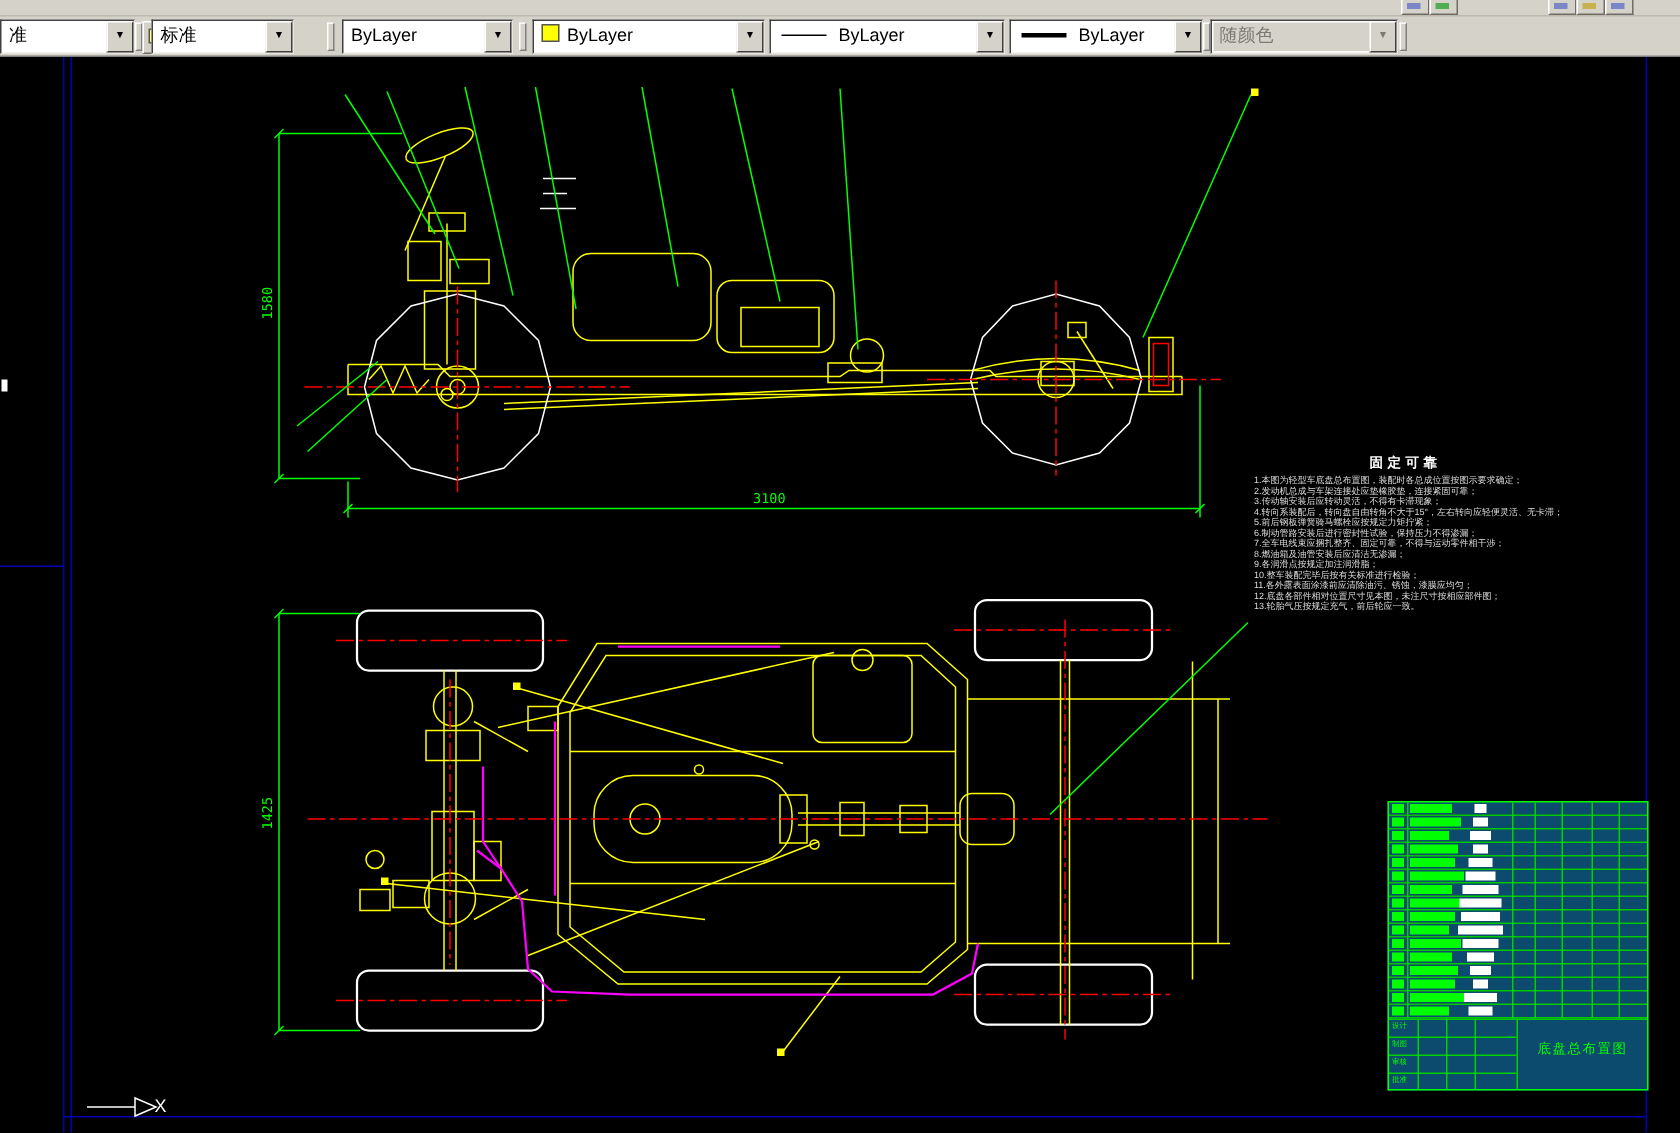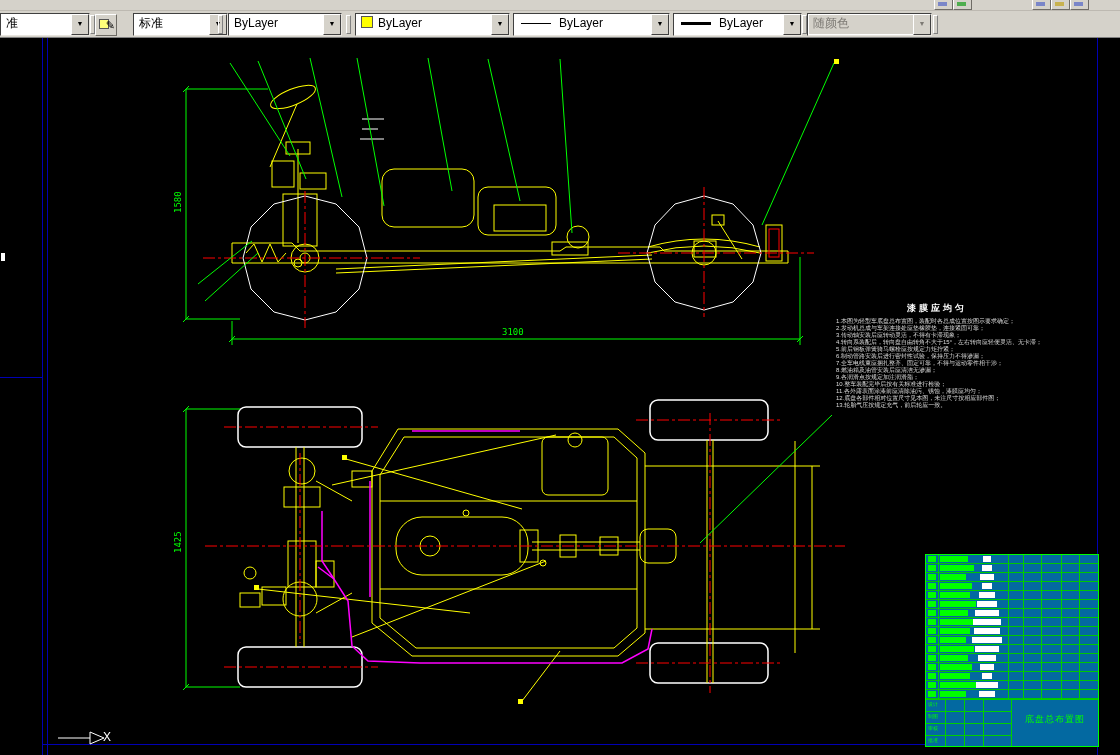--- a/index.html
+++ b/index.html
@@ -27,21 +27,21 @@
   .tool-btn .sq{position:absolute;left:3px;top:4px;width:8px;height:8px;background:#ffff7a;border:1px solid #555;}
   .tool-btn .pen{position:absolute;right:1px;top:1px;font-size:11px;}
   
   #drawing{position:absolute;top:38px;left:0;width:1120px;height:717px;background:#000;overflow:hidden;}
   #cad-svg{position:absolute;left:0;top:0;}
   
   .notes{position:absolute;left:836px;top:264px;width:208px;color:#e6e6e6;}
   .notes-title{font-size:9px;font-weight:bold;letter-spacing:3px;text-align:center;width:150px;margin-left:26px;color:#fff;}
   .notes-body{margin-top:3px;font-size:6px;line-height:7px;white-space:pre-wrap;color:#ddd;}
   
-  .titleblock{position:absolute;left:925px;top:516px;width:172px;height:191px;border:1px solid #00ff00;background:#0369a1;}
+  .titleblock{position:absolute;left:925px;top:496px;width:172px;height:191px;border:1px solid #00ff00;background:#0c4a6e;}
   .tb-parts{position:absolute;left:0;top:0;width:172px;height:144px;}
   .tb-row{position:relative;height:8px;border-bottom:1px solid #00c800;}
   .tb-seq{position:absolute;left:2px;top:1px;width:8px;height:6px;background:#00ff00;}
   .tb-green{position:absolute;left:14px;top:1px;height:6px;background:#00ff00;}
   .tb-white{position:absolute;top:1px;height:6px;background:#fff;}
   .tb-vline{position:absolute;width:1px;background:#00d000;}
   .tb-hline{position:absolute;height:1px;background:#00d000;}
   .tb-sig{position:absolute;left:2px;width:18px;font-size:5px;line-height:11px;color:#00ff00;overflow:hidden;}
   .tb-title{position:absolute;left:86px;top:158px;width:86px;text-align:center;color:#00ff00;font-size:9px;letter-spacing:1px;}
   
@@ -78,21 +78,21 @@
       <span class="arrow">▼</span>
     </div>
 
     <span class="grip" style="left:90px"></span>
 
     <div class="tool-btn" style="left:95px">
       <span class="sq"></span>
       <span class="pen">✎</span>
     </div>
 
-    <div class="combo" style="left:133px;width:93px">
+    <div class="combo" style="left:101px;width:93px">
       <span class="field">标准</span>
       <span class="arrow">▼</span>
     </div>
 
     <span class="grip" style="left:218px"></span>
 
     <div class="combo" style="left:228px;width:112px">
       <span class="field">ByLayer</span>
       <span class="arrow">▼</span>
     </div>
@@ -295,21 +295,21 @@
       <rect x="254" y="584" width="5" height="5"></rect>
     </g>
 
     <g stroke="#ffffff" fill="none" stroke-width="1">
       <line x1="58" y1="737" x2="90" y2="737"></line>
       <polygon points="90,731 104,737 90,743"></polygon>
     </g>
   </svg>
 
   <div class="notes">
-    <div class="notes-title">漆膜应均匀</div>
+    <div class="notes-title">固定可靠</div>
     <div class="notes-body">1.本图为轻型车底盘总布置图，装配时各总成位置按图示要求确定；
 2.发动机总成与车架连接处应垫橡胶垫，连接紧固可靠；
 3.传动轴安装后应转动灵活，不得有卡滞现象；
 4.转向系装配后，转向盘自由转角不大于15°，左右转向应轻便灵活、无卡滞；
 5.前后钢板弹簧骑马螺栓应按规定力矩拧紧；
 6.制动管路安装后进行密封性试验，保持压力不得渗漏；
 7.全车电线束应捆扎整齐、固定可靠，不得与运动零件相干涉；
 8.燃油箱及油管安装后应清洁无渗漏；
 9.各润滑点按规定加注润滑脂；
 10.整车装配完毕后按有关标准进行检验；

